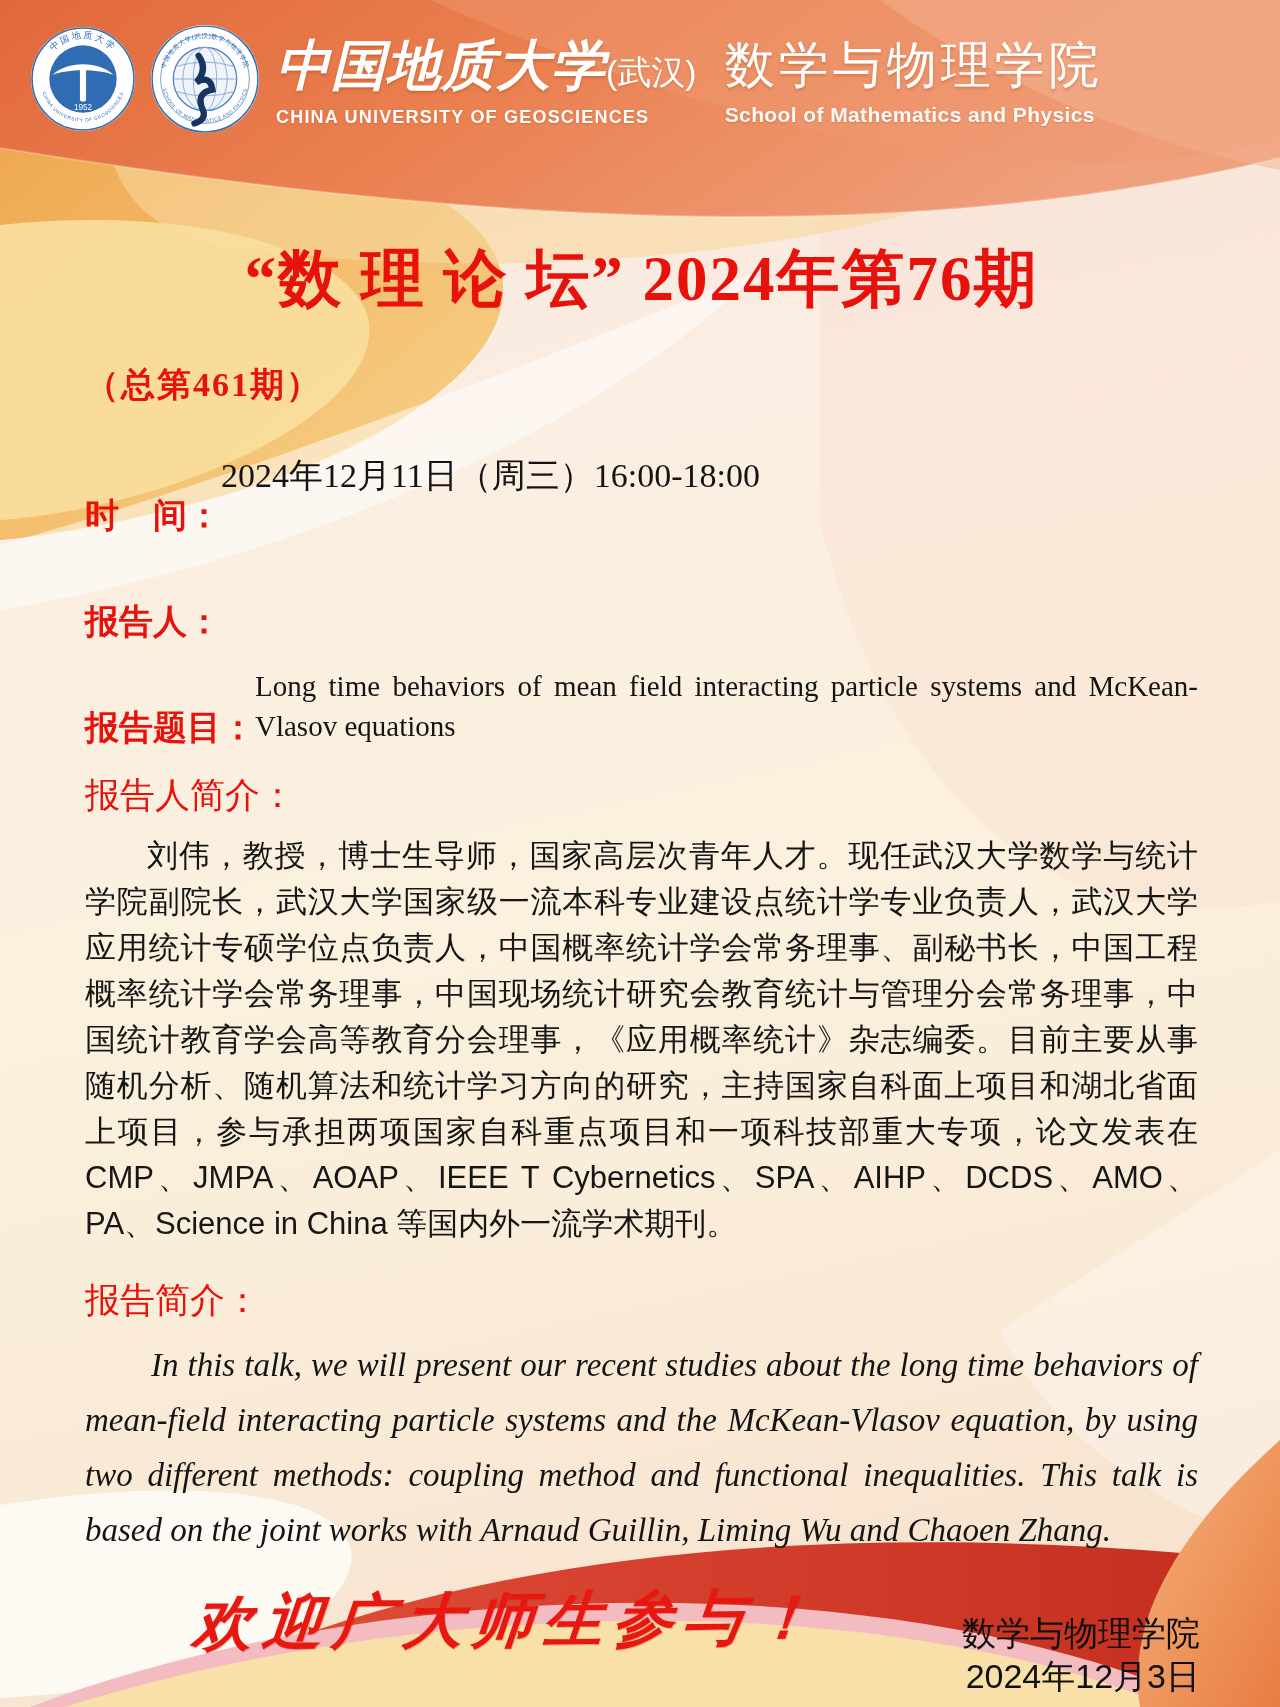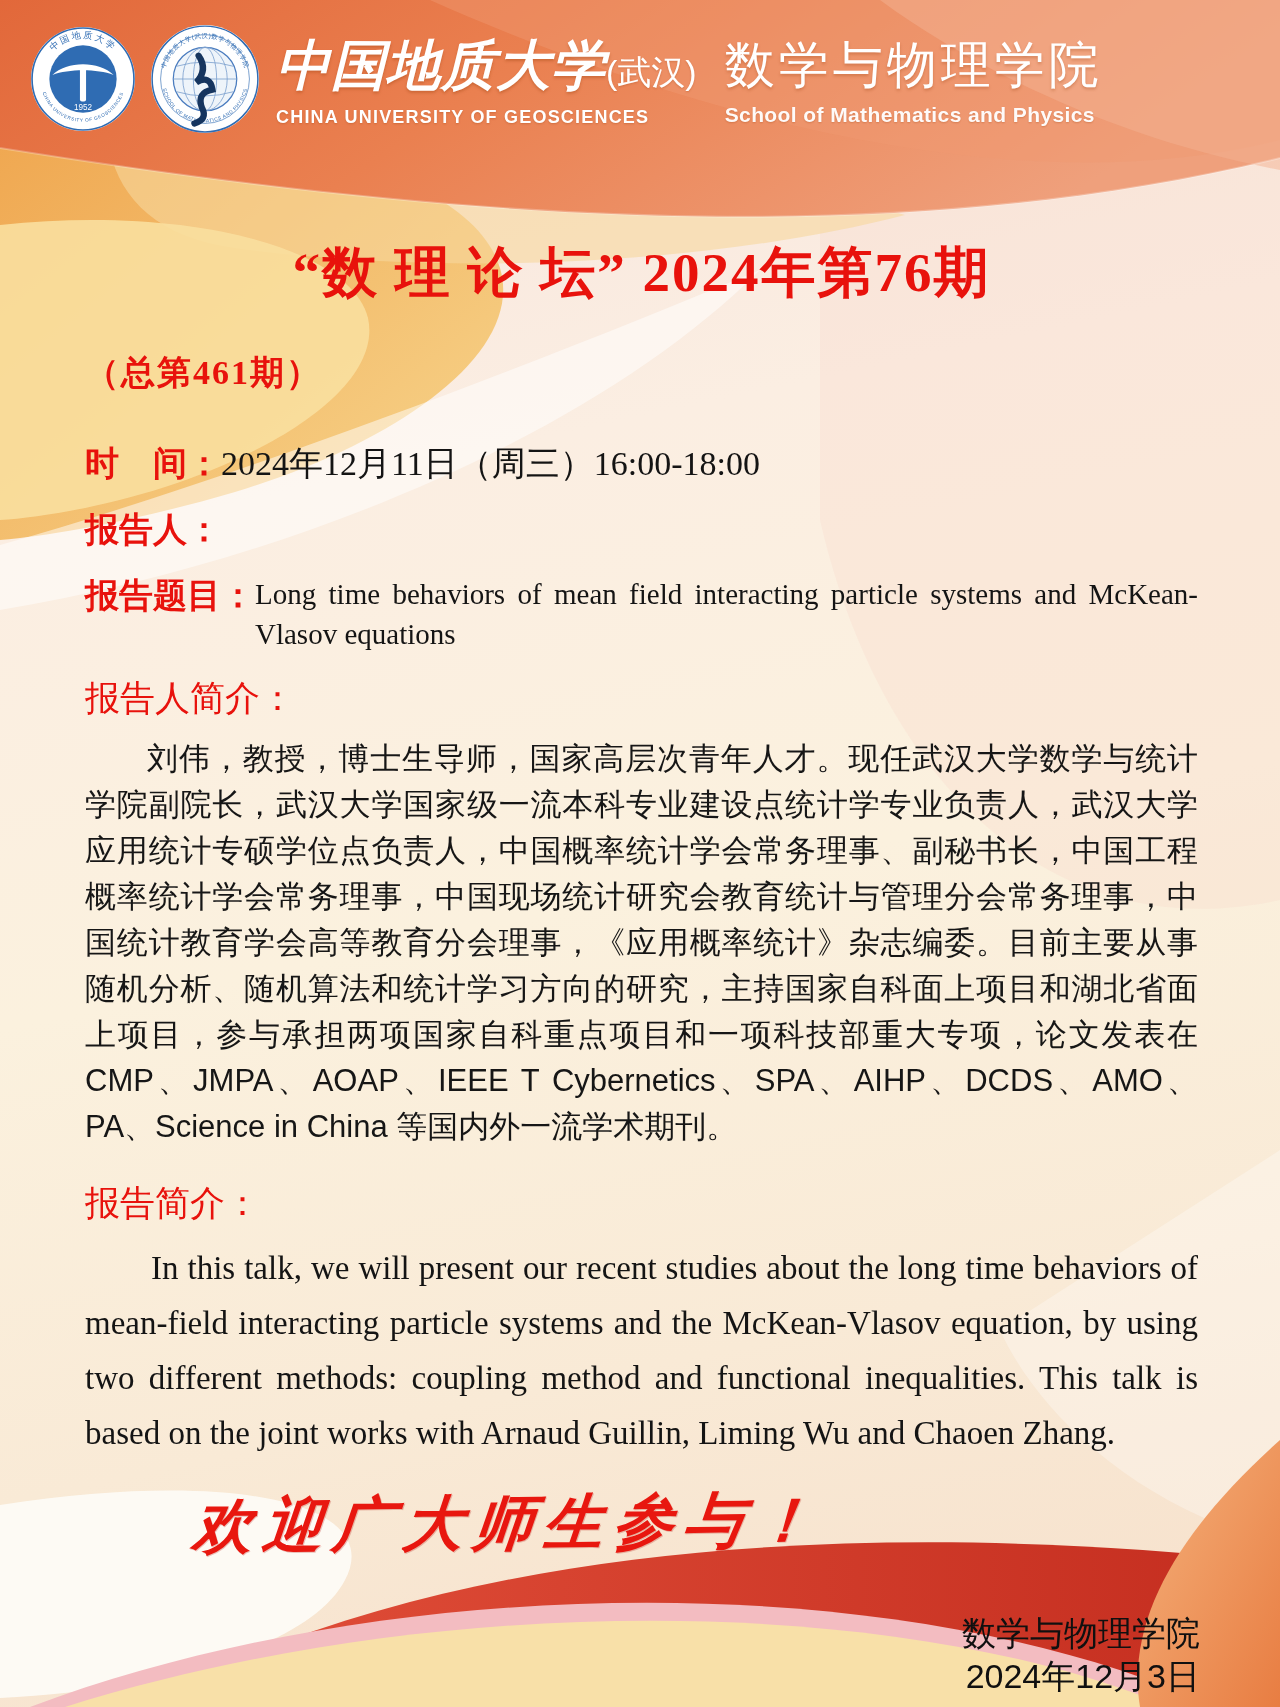--- a/index.html
+++ b/index.html
@@ -30,35 +30,35 @@
     font-family:"Liberation Sans","DejaVu Sans",sans-serif;text-shadow:0 1px 2px rgba(150,60,10,.3);}
   .school-block{margin-left:28px;color:#ffffff;}
   .school-zh{font-size:50px;font-weight:500;letter-spacing:4px;white-space:nowrap;
     font-family:"Liberation Sans","DejaVu Sans",sans-serif;text-shadow:0 2px 3px rgba(150,60,10,.3);}
   .school-en{font-size:21px;font-weight:600;margin-top:4px;letter-spacing:.4px;
     font-family:"Liberation Sans","DejaVu Sans",sans-serif;opacity:.96;text-shadow:0 1px 2px rgba(150,60,10,.3);}
   
   .content{position:absolute;left:85px;right:82px;top:152px;z-index:2;color:#1b1b1b;}
   .title-line1{
     margin:84px 0 0 0;text-align:center;color:#e8120c;
-    font-size:55px;font-weight:bold;letter-spacing:2px;white-space:nowrap;
+    font-size:63px;font-weight:bold;letter-spacing:2px;white-space:nowrap;
   }
   .title-line2{margin:40px 0 0 0;color:#e8120c;font-size:34px;font-weight:bold;letter-spacing:2px;}
   .info{margin-top:46px;}
   .info-row{display:flex;align-items:flex-start;margin-bottom:21px;font-size:34px;line-height:1.32;}
-  .info-label{flex:0 0 auto;color:#e8120c;font-weight:bold;white-space:pre;}
+  .info-label{flex:0 0 auto;color:#e8120c;font-weight:bold;white-space:pre;margin-top:40px;}
   .info-value{flex:1 1 auto;color:#141414;}
   .info-value.cjk{font-family:"Liberation Sans","DejaVu Sans",sans-serif;}
   .info-value.en-justify{text-align:justify;font-size:29px;line-height:1.38;}
   .section-heading{color:#e8120c;font-size:35px;font-weight:normal;margin:6px 0 14px 0;}
   .bio{
     margin:14px 0 30px 0;font-size:31px;line-height:46px;text-align:justify;text-indent:2em;
     font-family:"Liberation Sans","DejaVu Sans",sans-serif;color:#161616;
   }
-  .abstract{margin:12px 0 0 0;font-size:33px;line-height:55px;text-align:justify;text-indent:2em;color:#141414;}
+  .abstract{margin:12px 0 0 0;font-size:33px;line-height:55px;text-align:justify;text-indent:2em;color:#141414;font-style:italic;}
   .welcome{
     margin:26px 0 0 108px;color:#e8170f;font-size:60px;font-weight:bold;font-style:italic;
     letter-spacing:10px;transform:skewX(-6deg) rotate(-.6deg);transform-origin:left center;white-space:nowrap;
     text-shadow:1px 1px 0 rgba(180,20,10,.25);
   }
   .footer{
     position:absolute;right:80px;bottom:8px;z-index:4;text-align:right;color:#101010;
     font-size:34px;line-height:1.28;font-family:"Liberation Sans","DejaVu Sans",sans-serif;
   }
 </style>

